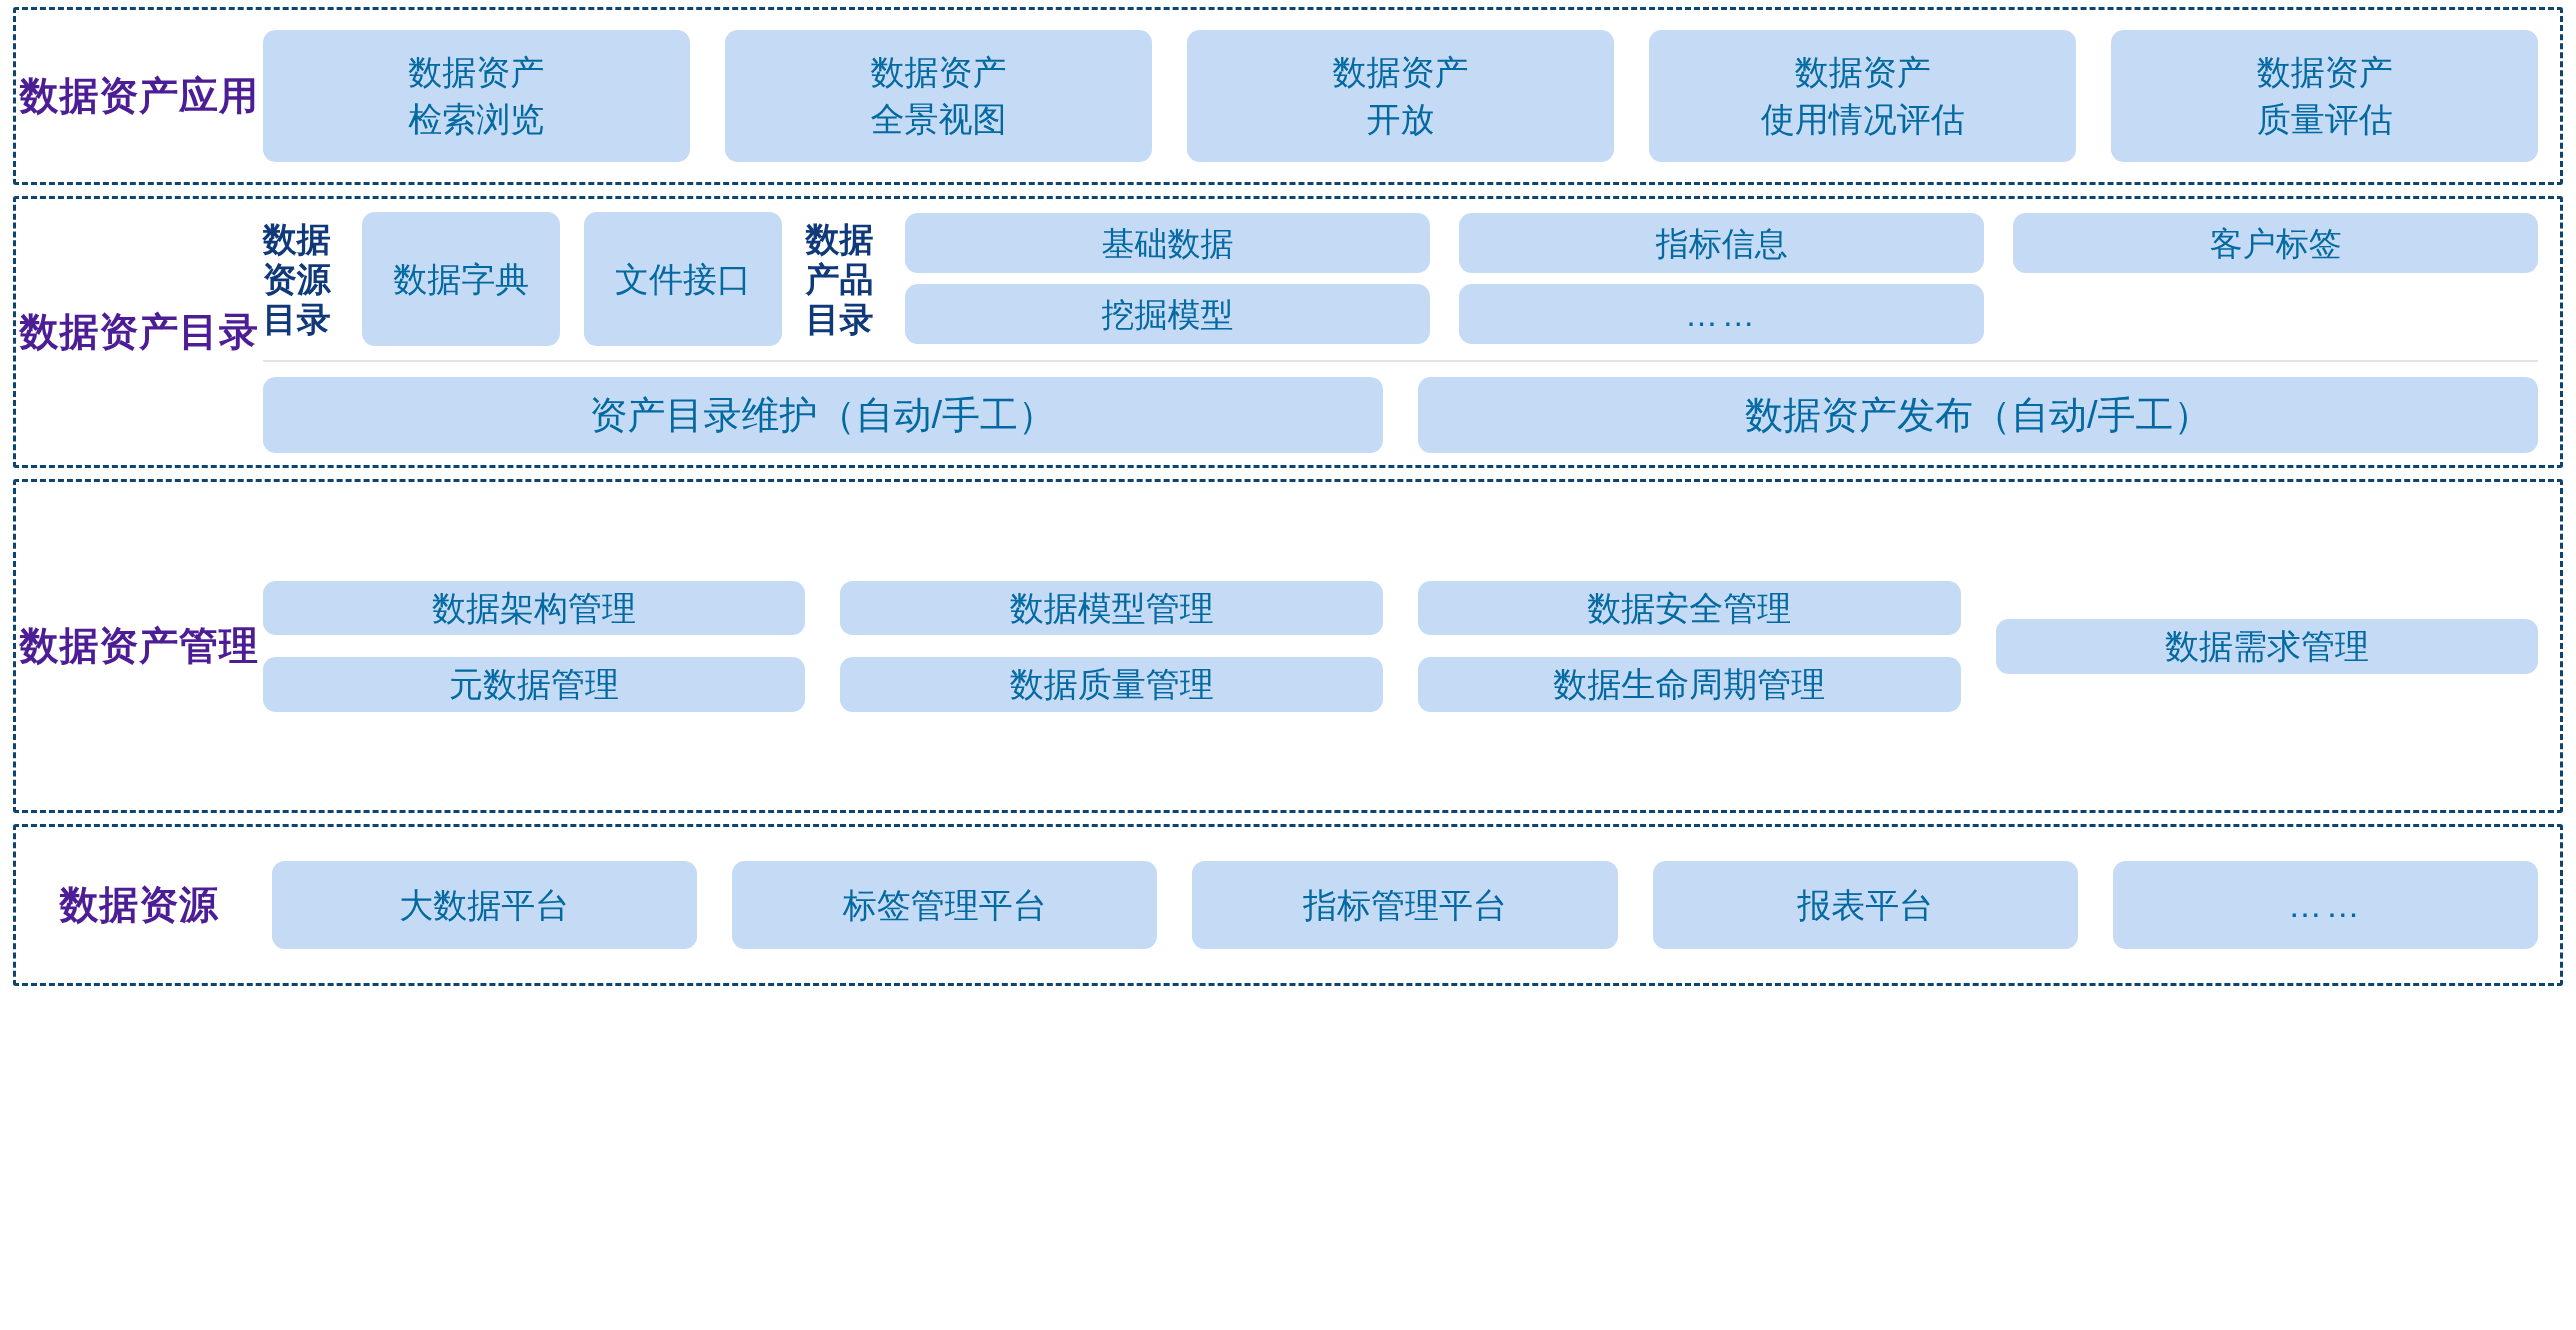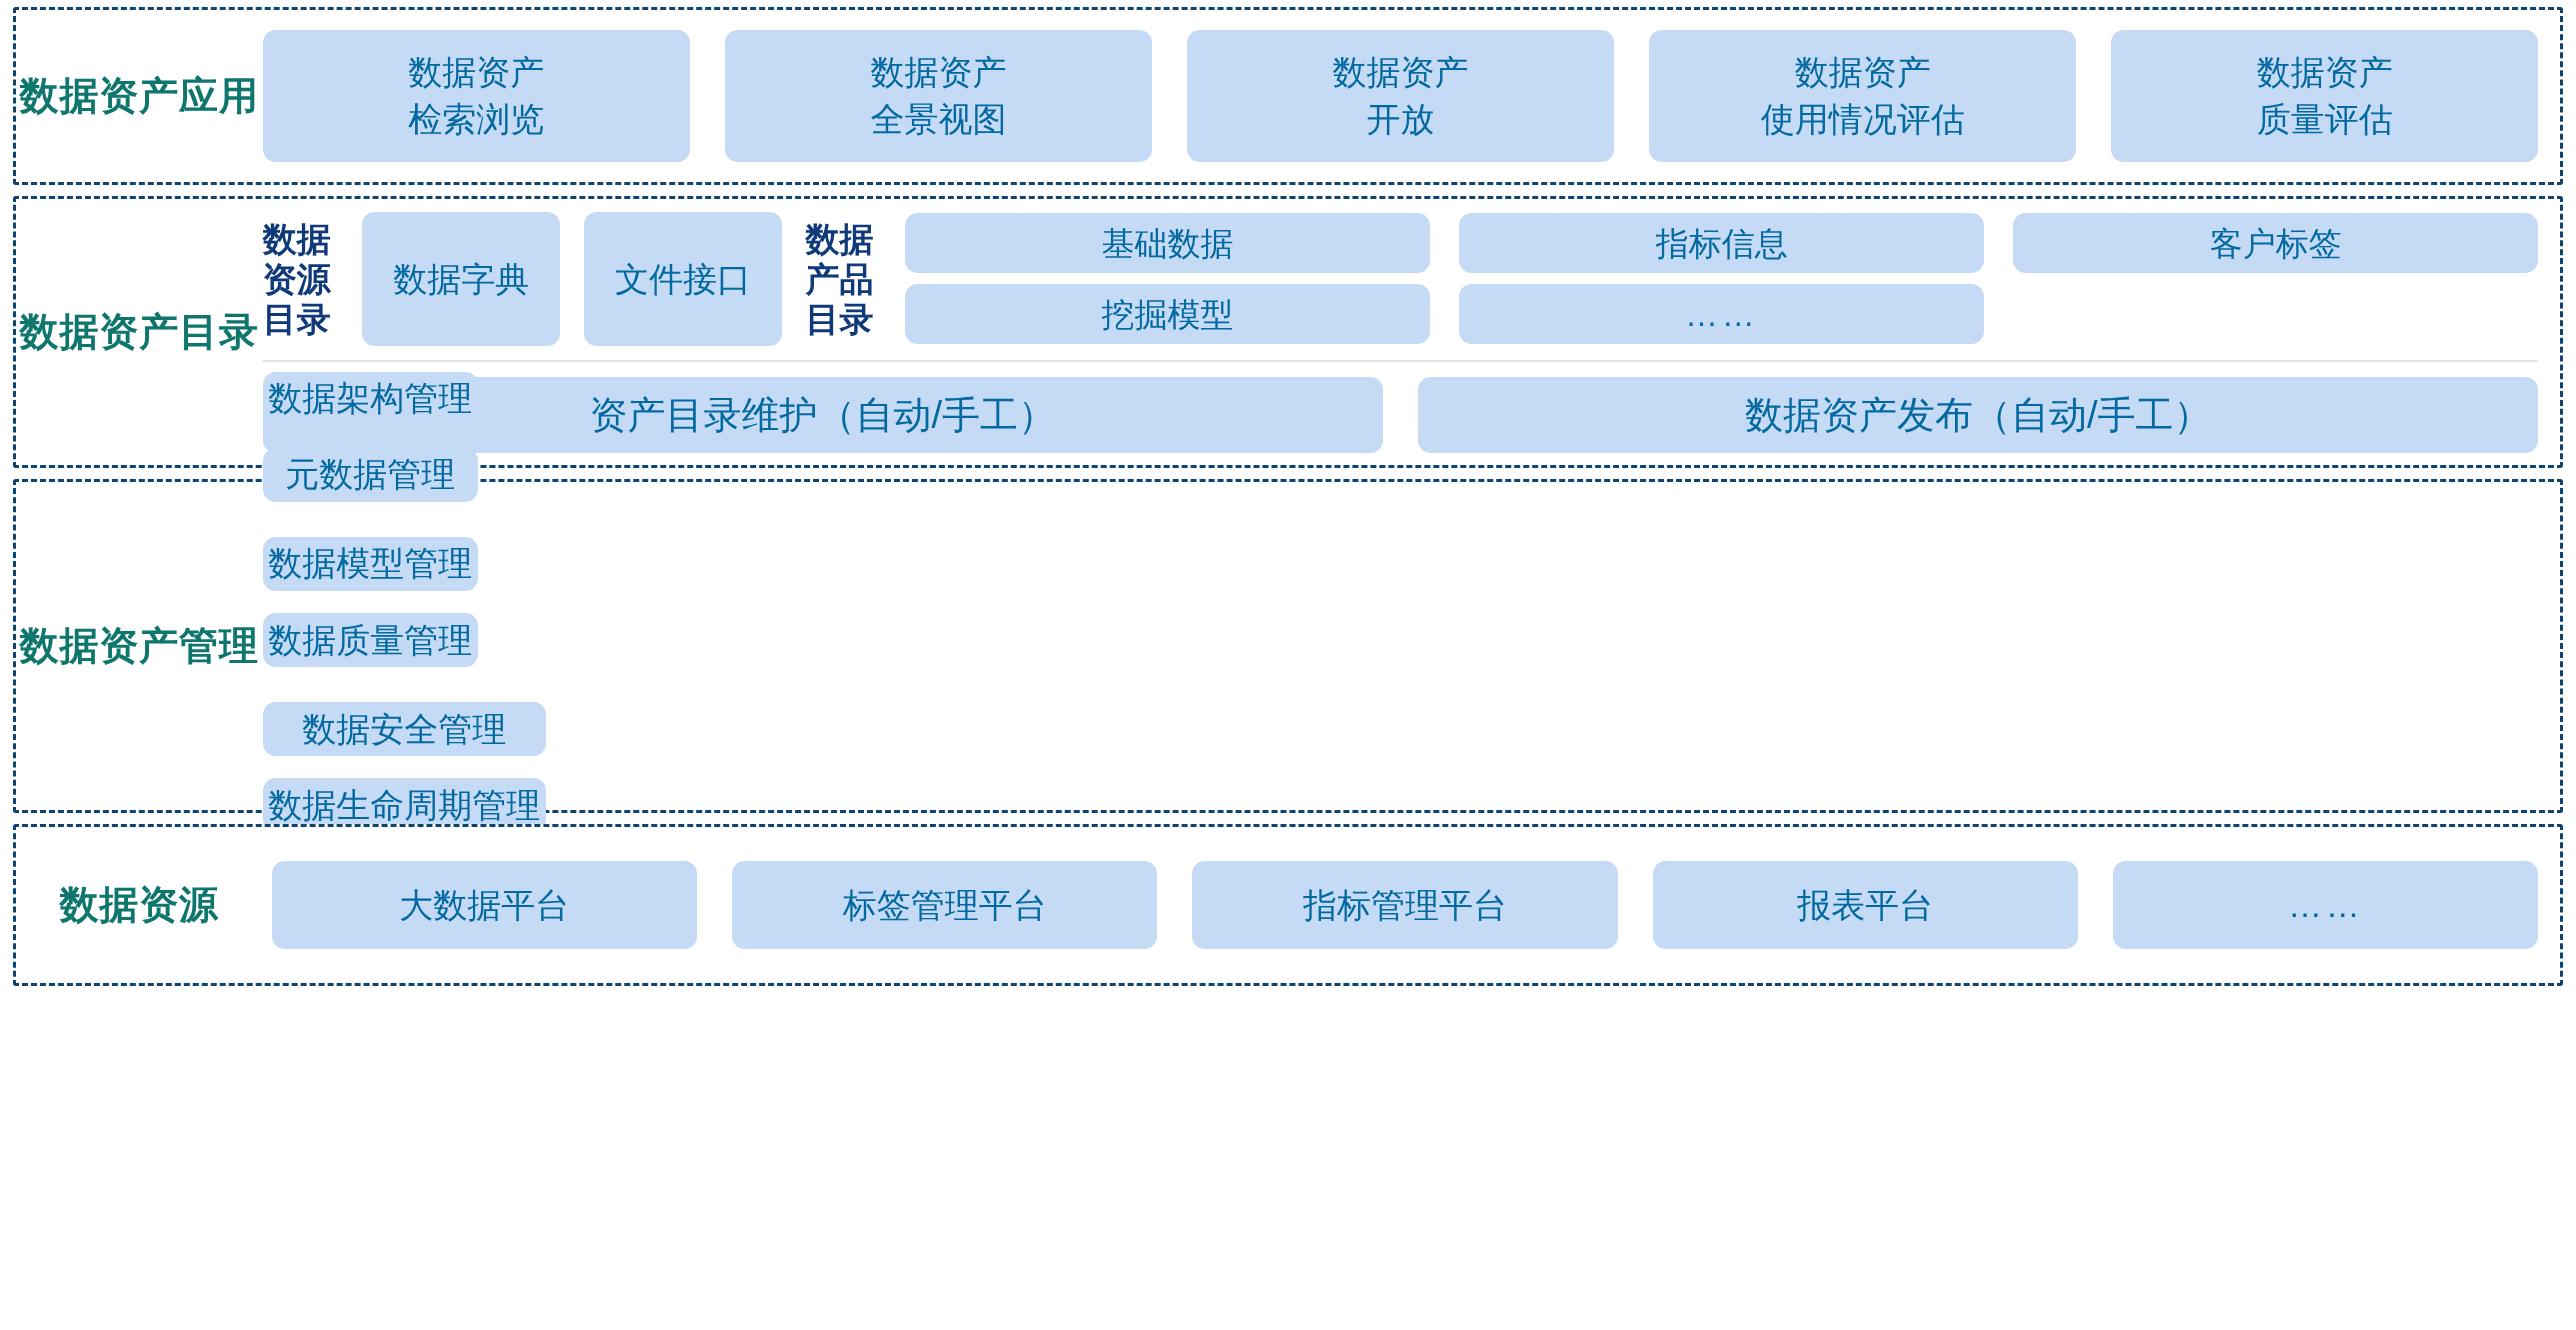--- a/index.html
+++ b/index.html
@@ -24,21 +24,21 @@
     border:3.6px dashed #0d4472;
     border-radius:2.7px;
     box-sizing:border-box;
     display:flex;
     align-items:center;
     background:#ffffff;
   }
   .layer-title{
     flex:0 0 247px;
     text-align:center;
-    color:#0f766e;
+    color:#4c1d95;
     font-weight:bold;
     font-size:39px;
     letter-spacing:0.9px;
     line-height:1.15;
     user-select:none;
   }
   .layer-body{
     flex:1 1 auto;
     display:flex;
     flex-direction:column;
@@ -101,21 +101,21 @@
     height:1.8px;background:#e2e4e7;width:100%;
   }
   .catalog-bottom{
     display:flex;gap:35px;padding:14.5px 0 12.7px 0;
   }
   .catalog-bottom .tile{flex:1 1 0;height:76px;font-size:38px;}
 
   
   #layer-manage{height:334px;}
   #layer-manage .layer-body{
-    display:flex;flex-direction:column;align-items:flex-start;gap:35px;
+    display:flex;flex-direction:row;align-items:center;gap:35px;
     padding:18px 22px 18px 0;
   }
   .manage-col{
     flex:1 1 0;display:flex;flex-direction:column;gap:22px;
   }
   .manage-col .tile{flex:1 1 0;font-size:34px;}
   .manage-tall{
     flex:1 1 0;
   }
   .manage-tall .tile{height:100%;font-size:34px;}

